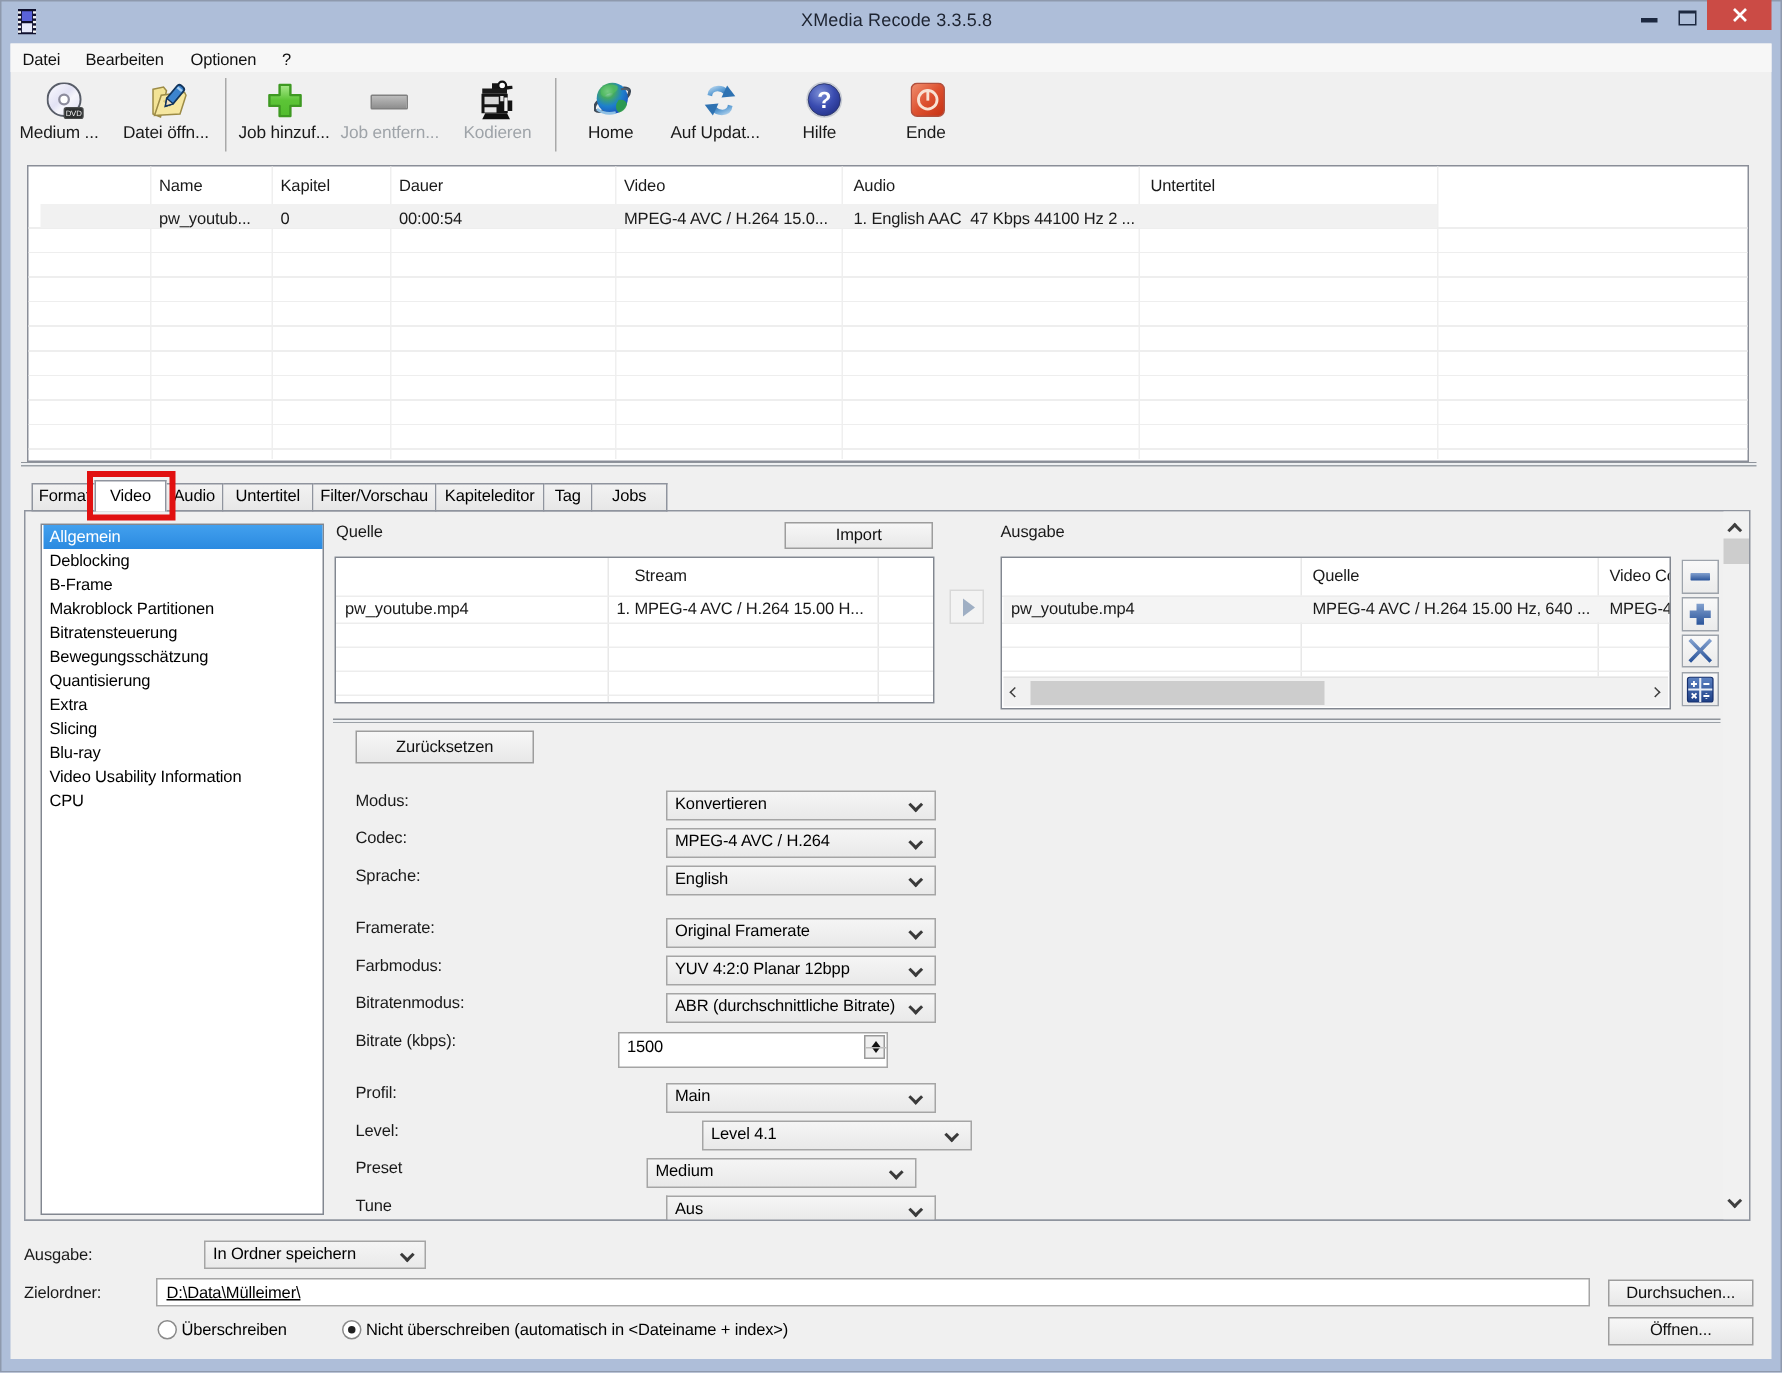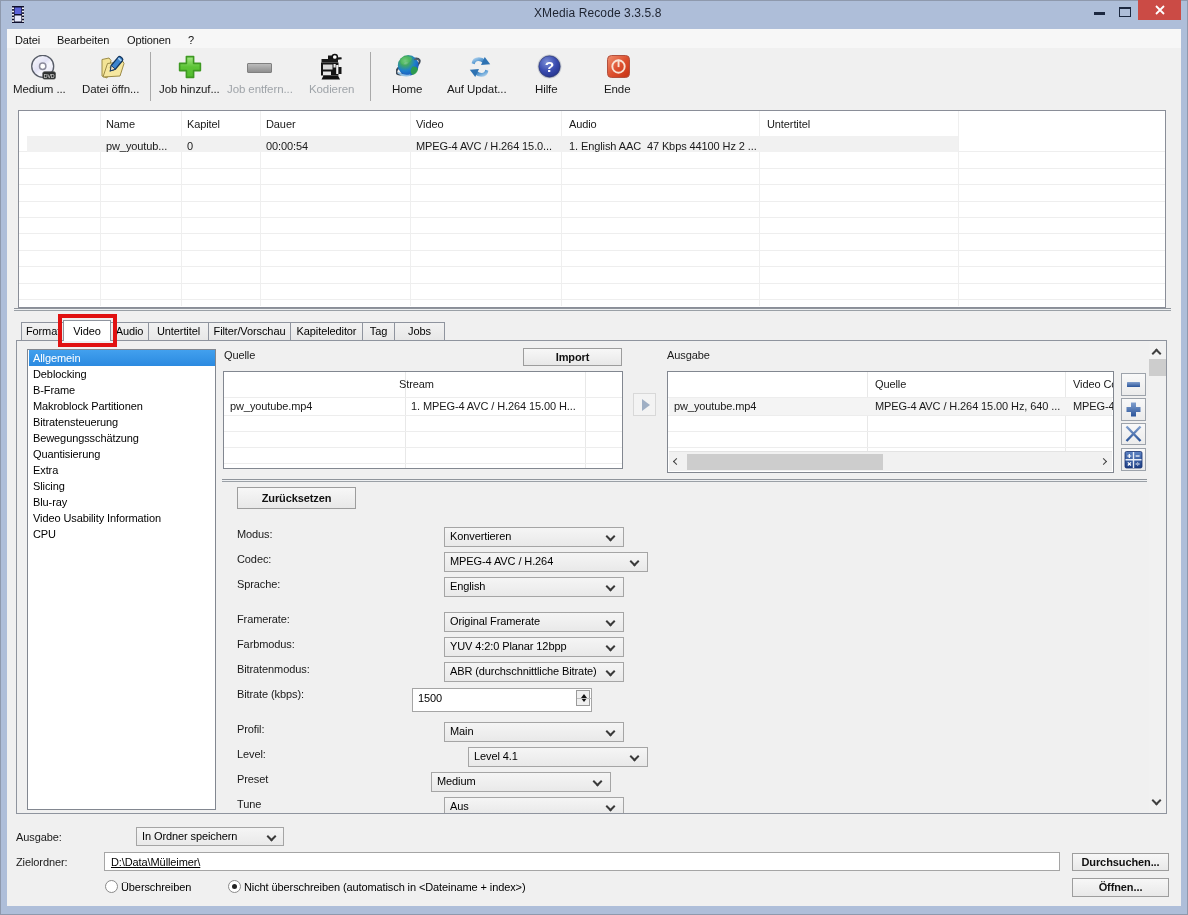--- a/index.html
+++ b/index.html
@@ -32,21 +32,21 @@
 .tab.first { border-left:1px solid #8f949e; }
 #tab-active { left:63px; top:320px; width:48px; height:21px; background:#fff; border:1px solid #8f949e; border-bottom:none; text-align:center; line-height:20px; z-index:3; }
 #redbox { left:58px; top:314px; width:59px; height:33px; border:4px solid #e11111; z-index:10; background:transparent; }
 #pane { left:16px; top:340px; width:1151px; height:474px; border:1px solid #8f949e; background:#f0f0f0; z-index:0; }
 
 #listbox { left:27px; top:349px; width:189px; height:461px; background:#fff; border:1px solid #828790; z-index:2; }
 .li { position:absolute; left:1px; width:185px; height:16px; line-height:16px; padding-left:4px; white-space:nowrap; }
 #lisel { position:absolute; left:1px; top:0px; width:186px; height:16px; background:linear-gradient(#42a0ee,#2b8ae0); color:#fff; line-height:16px; padding-left:4px; }
 
 .seclabel { top:349px; color:#1a1a1a; z-index:2; }
-.btn { background:linear-gradient(#f7f7f7,#e8e8e8); border:1px solid #9d9d9d; text-align:center; color:#111; z-index:2;font-weight:bold; }
+.btn { background:linear-gradient(#f7f7f7,#e8e8e8); border:1px solid #9d9d9d; text-align:center; color:#111; z-index:2; }
 #importbtn { left:523px; top:348px; width:99px; height:18px; line-height:16px; }
 .stable { background:#fff; border:1px solid #828790; z-index:2; overflow:hidden; }
 #qtable { left:223px; top:371px; width:400px; height:98px; }
 #atable { left:667px; top:371px; width:447px; height:102px; }
 .st-vline { position:absolute; top:0; width:1px; background:#e8e8e8; }
 .st-hline { position:absolute; left:0; width:100%; height:1px; background:#ededed; }
 .st-text { position:absolute; white-space:nowrap; color:#1a1a1a; }
 #arrowbtn { left:633px; top:393px; width:23px; height:23px; background:#f3f3f3; border:1px solid #d8d8d8; z-index:2; }
 #arrowbtn .tri { position:absolute; left:8px; top:5px; width:0; height:0; border-left:8px solid #9fafc4; border-top:6px solid transparent; border-bottom:6px solid transparent; }
 
@@ -285,21 +285,21 @@
 <div class="abs seclabel" style="left:224px">Quelle</div>
 <div class="abs btn" id="importbtn">Import</div>
 <div class="abs stable" id="qtable">
   <div class="st-vline" style="left:181px;height:96px"></div>
   <div class="st-vline" style="left:361px;height:96px"></div>
   <div class="st-hline" style="top:25px"></div>
   <div class="st-hline" style="top:43px"></div>
   <div class="st-hline" style="top:59px"></div>
   <div class="st-hline" style="top:75px"></div>
   <div class="st-hline" style="top:91px"></div>
-  <div class="st-text" style="left:175px;top:6px">Stream</div>
+  <div class="st-text" style="left:199px;top:6px">Stream</div>
   <div class="st-text" style="left:6px;top:28px">pw_youtube.mp4</div>
   <div class="st-text" style="left:187px;top:28px">1. MPEG-4 AVC / H.264 15.00 H...</div>
 </div>
 <div class="abs" id="arrowbtn">
     <div class="tri"></div>
   </div>
 
 <div class="abs seclabel" style="left:667px">Ausgabe</div>
 <div class="abs stable" id="atable">
   <div class="st-vline" style="left:199px;height:79px"></div>
@@ -367,21 +367,21 @@
 <div class="abs flabel" style="left:237px;top:578px">Sprache:</div>
 <div class="abs flabel" style="left:237px;top:613px">Framerate:</div>
 <div class="abs flabel" style="left:237px;top:638px">Farbmodus:</div>
 <div class="abs flabel" style="left:237px;top:663px">Bitratenmodus:</div>
 <div class="abs flabel" style="left:237px;top:688px">Bitrate (kbps):</div>
 <div class="abs flabel" style="left:237px;top:723px">Profil:</div>
 <div class="abs flabel" style="left:237px;top:748px">Level:</div>
 <div class="abs flabel" style="left:237px;top:773px">Preset</div>
 <div class="abs flabel" style="left:237px;top:798px">Tune</div>
 <div class="abs combo" style="left:412px;top:527px;width:180px;height:20px">Konvertieren<div class="chev"></div></div>
-<div class="abs combo" style="left:412px;top:552px;width:204px;height:20px">MPEG-4 AVC / H.264<div class="chev"></div></div>
+<div class="abs combo" style="left:412px;top:552px;width:180px;height:20px">MPEG-4 AVC / H.264<div class="chev"></div></div>
 <div class="abs combo" style="left:412px;top:577px;width:180px;height:20px">English<div class="chev"></div></div>
 <div class="abs combo" style="left:412px;top:612px;width:180px;height:20px">Original Framerate<div class="chev"></div></div>
 <div class="abs combo" style="left:412px;top:637px;width:180px;height:20px">YUV 4:2:0 Planar 12bpp<div class="chev"></div></div>
 <div class="abs combo" style="left:412px;top:662px;width:180px;height:20px">ABR (durchschnittliche Bitrate)<div class="chev"></div></div>
 <div class="abs" id="spin">
   <div class="val">1500</div>
   <div class="btns">
       <div class="up"></div>
       <div class="dn"></div>
       <div class="mid"></div>

